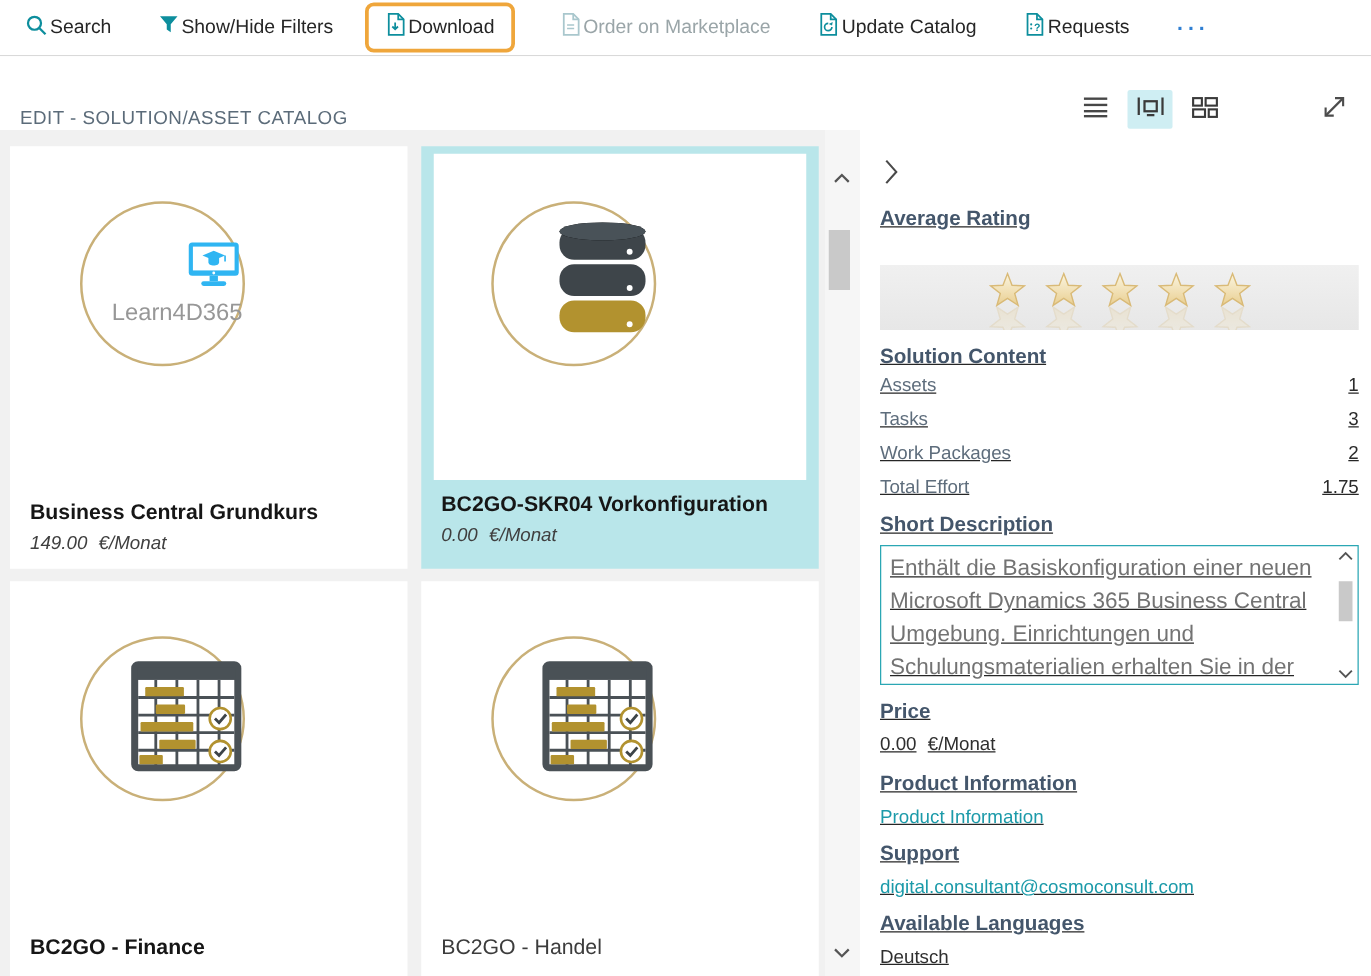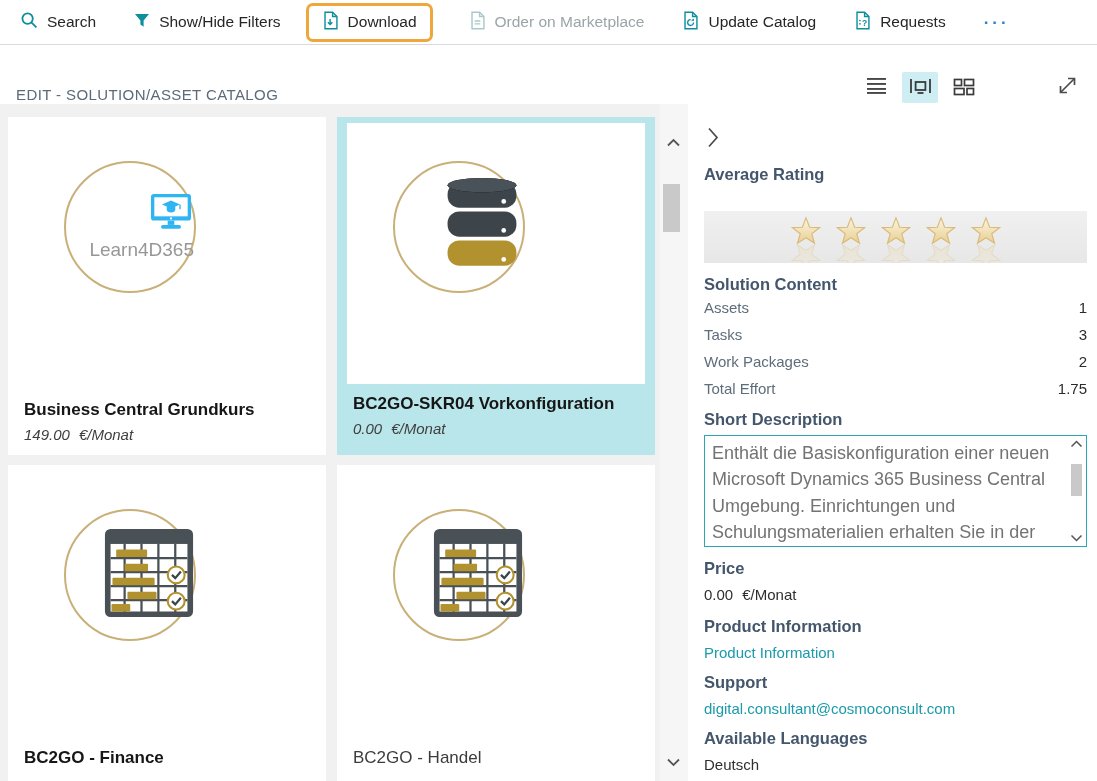--- a/index.html
+++ b/index.html
@@ -3,21 +3,21 @@
 <meta charset="utf-8">
 <style>
   * { margin:0; padding:0; box-sizing:border-box; }
   html,body { width:1097px; height:781px; overflow:hidden; background:#fff;
               font-family:"Liberation Sans", sans-serif; }
   body { position:relative; color:#262626; }
 
   
   .toolbar { height:45px; display:flex; align-items:center; padding-left:20px;
              border-bottom:1px solid #d9d9d9; background:#fff; }
-  .tb-item { display:flex; align-items:center; gap:9px; font-size:15.5px;
+  .tb-item { display:flex; align-items:center; gap:2px; font-size:15.5px;
              color:#262626; margin-right:38px; cursor:pointer; white-space:nowrap; }
   .tb-item svg { color:#0d8e9d; flex:0 0 auto; }
   .tb-item.disabled { color:#9aa5a8; }
   .tb-item.disabled svg { color:#a9c7cd; }
   .dl-wrap { border:3px solid #efa63b; border-radius:7px; padding:5px 13px;
              margin:0 36px 0 -13px; display:flex; align-items:center; }
   .dl-wrap .tb-item { margin-right:0; }
   .tb-overflow { font-size:17px; font-weight:bold; color:#2f7fd3; letter-spacing:4px;
                  cursor:pointer; margin-top:-6px; }
 
@@ -53,21 +53,21 @@
   
   .vscroll { position:absolute; left:660px; top:0; width:28px; bottom:0; background:#f6f6f6; }
   .vscroll .arr { position:absolute; left:6px; cursor:pointer; }
   .vscroll .arr.up { top:34px; }
   .vscroll .arr.down { bottom:14px; }
   .vscroll .thumb { position:absolute; left:3px; top:80px; width:17px; height:48px;
                     background:#c9c9c9; cursor:pointer; }
 
   
   .panel { position:absolute; left:688px; top:0; right:0; bottom:0; background:#fff;
-           padding:0 10px 0 16px; }
+           padding:0 10px 0 16px;text-decoration:underline; }
   .collapse-btn { margin:22px 0 0 2px; width:20px; cursor:pointer; }
   .sec-h { font-size:16.5px; font-weight:bold; color:#44566b; margin-top:12px; }
   .stars-bar { margin-top:27px; height:52px; background:linear-gradient(#f0f0f0,#e7e7e7);
                display:flex; flex-direction:column; align-items:center; overflow:hidden; padding-top:5px; }
   .stars-row { display:flex; gap:15px; }
   .stars-row.reflect { transform:scaleY(-1); opacity:.26; margin-top:-4px; filter:blur(.4px); }
   .kv { display:flex; justify-content:space-between; align-items:center; height:27px;
         font-size:15px; color:#5e6d7c; }
   .kv:first-of-type { margin-top:6px; }
   .kv .v { color:#2b2b2b; }

